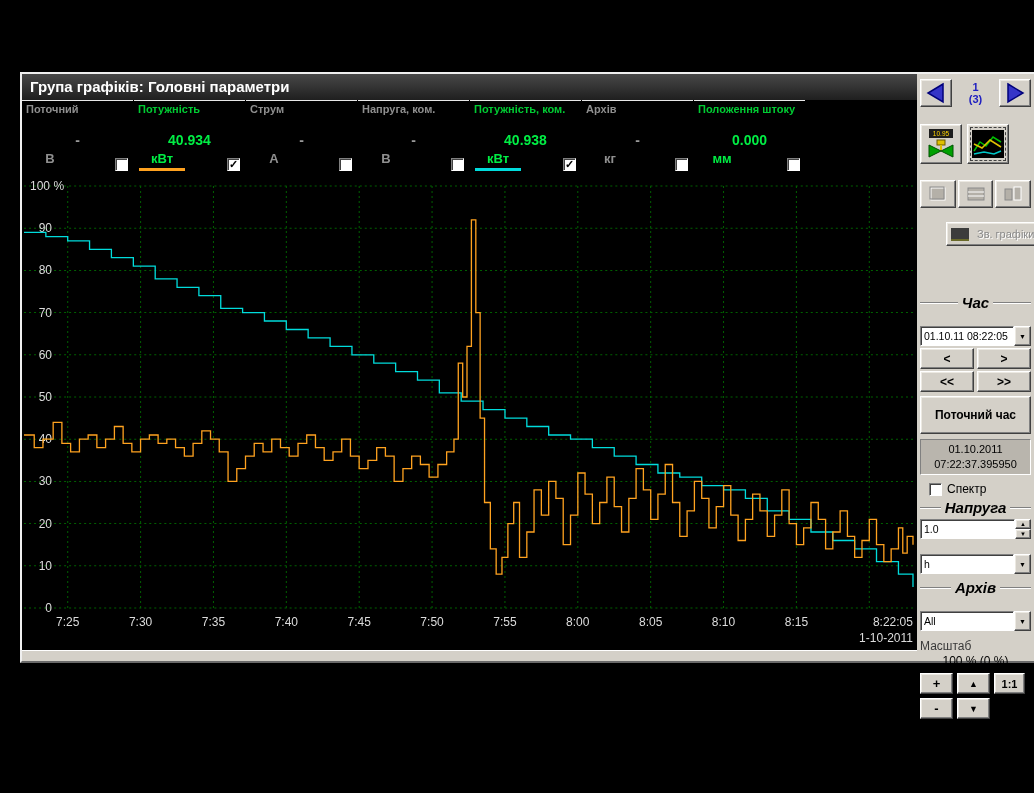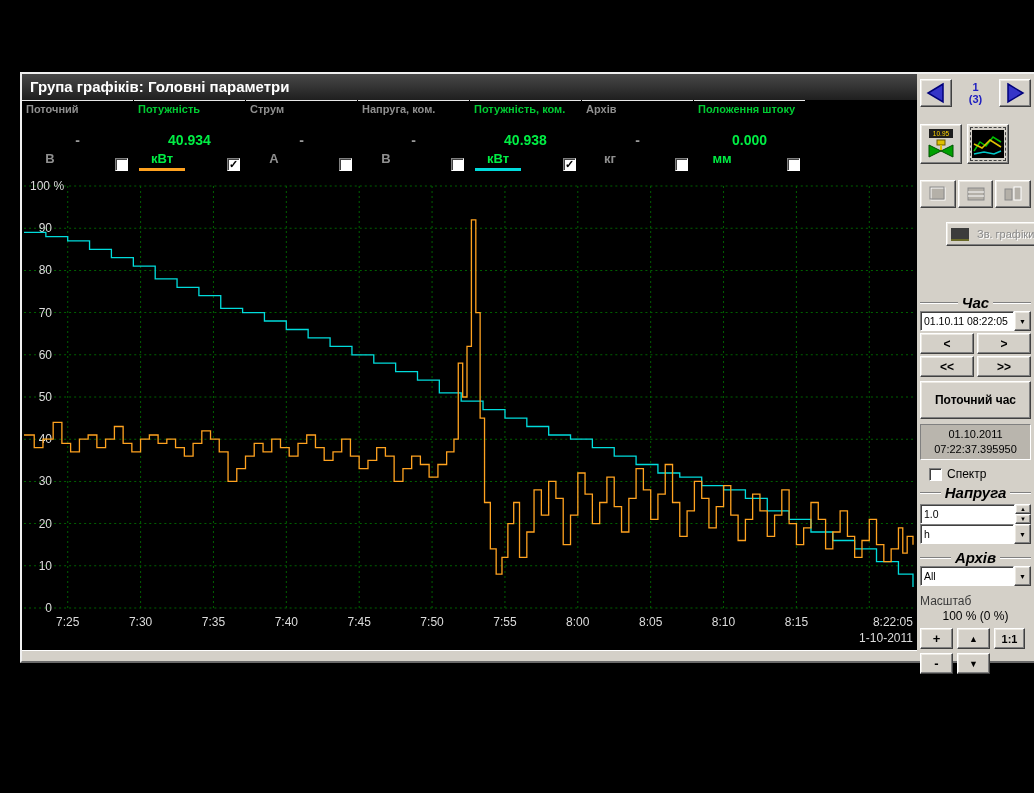--- a/index.html
+++ b/index.html
@@ -63,21 +63,21 @@
   .link-icon { width:18px; height:13px; background:#3c3c3c; display:inline-block;
                box-shadow:inset 0 -2px 0 #6a6a2a; }
   .link-label { color:#8a8a8a; font-size:11px; text-shadow:1px 1px 0 #fff; }
 
   .section-header { display:flex; align-items:center; gap:4px;
                     font-weight:bold; font-style:italic; font-size:15px; color:#000; }
   .section-header .hline { flex:1; height:2px; border-top:1px solid #808080;
                            border-bottom:1px solid #fff; }
   .mt48{margin-top:48px;} .mt5{margin-top:5px;} .mt3{margin-top:3px;}
 
-  .combo { margin-top:0; height:20px; display:flex; }
+  .combo { margin-top:15px; height:20px; display:flex; }
   .combo-text { flex:1; background:#fff; border:1px solid; border-color:#808080 #fff #fff #808080;
                 box-shadow:inset 1px 1px 0 #404040; font-size:10.5px; padding:3px 2px 0 3px;
                 white-space:nowrap; overflow:hidden; color:#000; }
   .combo-btn { width:17px; font-size:7px; color:#000; }
 
   .btn-row { margin-top:2px; display:flex; gap:3px; }
   .half-btn { flex:1; height:21px; font-size:12px; font-weight:bold; }
   .full-btn { margin-top:4px; width:100%; height:38px; font-size:12px; font-weight:bold; }
 
   .timestamp { margin-top:5px; background:#b9b5ad; border:1px solid;

